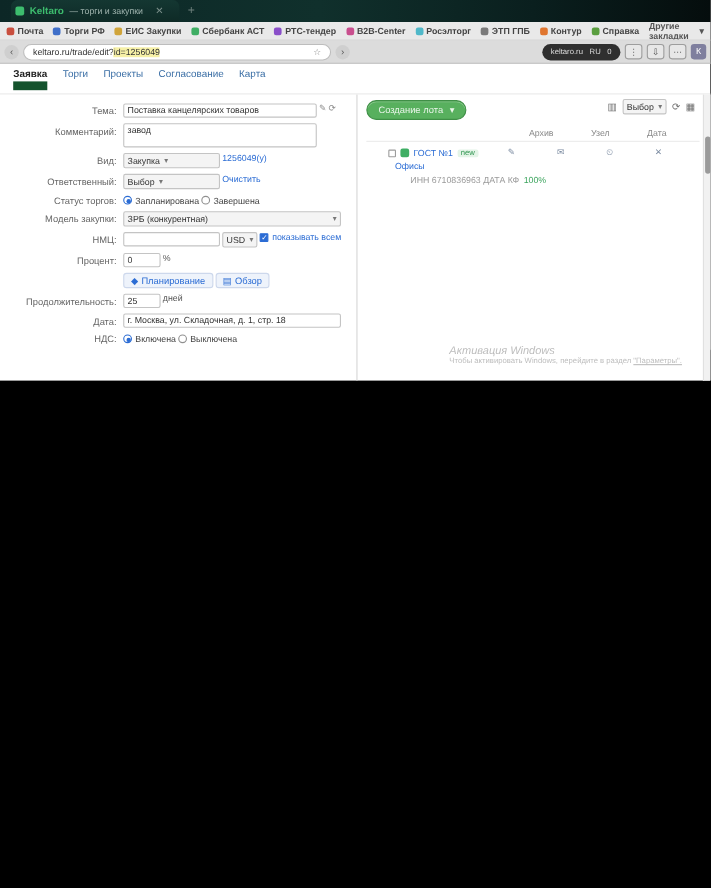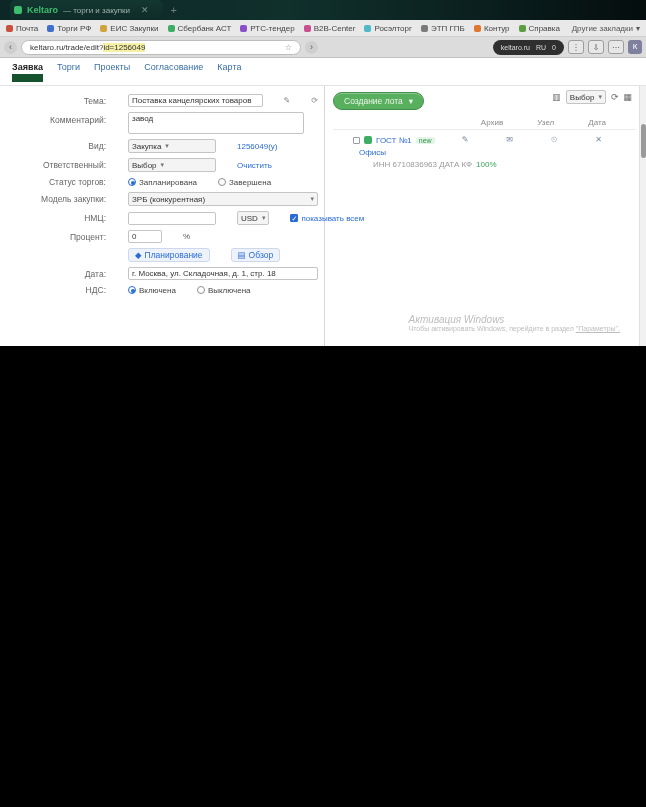--- a/index.html
+++ b/index.html
@@ -15,21 +15,21 @@
             display:flex; align-items:center; padding-left:10px; }
   .tab { display:flex; align-items:center; gap:5px; height:20px; padding:0 14px 0 4px;
          background:linear-gradient(180deg,#143732,#0e2a26); border-radius:6px 6px 0 0; max-width:240px; }
   .favicon { width:8px; height:8px; border-radius:2px; background:#3dbd6e; flex:0 0 auto; }
   .tab-logo { color:#3dbd6e; font-size:9px; font-weight:bold; white-space:nowrap; }
   .tab-rest { color:#9fb3ad; font-size:8px; white-space:nowrap; overflow:hidden; text-overflow:ellipsis; }
   .tab-close { color:#7b8f8a; font-size:9px; margin-left:6px; }
   .newtab { color:#6e807c; font-size:11px; margin-left:8px; }
 
   .bookmarksbar { height:17px; background:#e9e9e9; border-bottom:1px solid #cfcfcf;
-                  display:flex; align-items:center; padding:0 6px; gap:9px; overflow:hidden; }
+                  display:flex; align-items:center; padding:0 6px; gap:9px; overflow:hidden;font-weight:bold; }
   .bm { display:flex; align-items:center; gap:3px; font-size:8px; color:#444; white-space:nowrap; }
   .bm i { width:7px; height:7px; border-radius:2px; display:inline-block; }
   .bm-overflow { margin-left:auto; font-size:8px; color:#555; display:flex; align-items:center; gap:3px; }
 
   .toolbar { height:21px; background:#dcdcdc; display:flex; align-items:center; padding:0 4px; gap:4px;
              border-bottom:1px solid #c2c2c2; }
   .nav-btn { width:13px; height:13px; border-radius:50%; background:#cfcfcf; color:#555;
              font-size:9px; line-height:13px; text-align:center; flex:0 0 auto; }
   .omnibox { position:relative; width:280px; height:15px; background:#fff; border:1px solid #bdbdbd;
              border-radius:8px; display:flex; align-items:center; padding:0 8px; overflow:hidden; }
@@ -48,21 +48,21 @@
   .pane-left { width:325px; border-right:1px solid #d6d6d6; padding:2px 4px 0 4px; }
   .pane-right { position:relative; flex:1; padding:4px 10px 0 8px; }
 
   .page-tabs { display:flex; gap:14px; padding:4px 2px 3px 12px; border-bottom:1px solid #e3e3e3; }
   .ptab { font-size:9px; color:#3a6ea5; padding-bottom:2px; }
   .ptab.active { color:#222; font-weight:bold; border-bottom:8px solid #14532d; }
 
   .form { padding:6px 2px 0 0; }
   .frow { display:flex; align-items:center; margin-bottom:5px; }
   .flabel { width:108px; text-align:right; font-size:8.5px; color:#666; padding-right:6px; flex:0 0 auto; }
-  .fctrl { display:flex; align-items:center; gap:21px; flex:1; min-width:0;margin-left:16px; }
+  .fctrl { display:flex; align-items:flex-start; gap:2px; flex:1; min-width:0; }
   .tinput { height:13px; border:1px solid #c4c4c4; border-radius:2px; font-size:8px; color:#333;
             padding:0 3px; font-family:"Liberation Sans",sans-serif; background:#fff; }
   .w-long { width:176px; } .w-mid { width:88px; } .w-tiny { width:34px; } .w-full { width:198px; }
   .tarea { width:176px; height:22px; border:1px solid #c4c4c4; border-radius:2px; font-size:8px;
            color:#333; padding:1px 3px; resize:none; font-family:"Liberation Sans",sans-serif; }
   .sel { height:14px; border:1px solid #c4c4c4; border-radius:2px; background:#f4f4f4; font-size:8px;
          color:#333; display:inline-flex; align-items:center; padding:0 3px; gap:4px; }
   .sel .car { color:#777; font-size:7px; }
   .link { font-size:8px; color:#2b6cd4; text-decoration:none; white-space:nowrap; }
   .mini-ico { font-size:8px; color:#8a8a8a; }
@@ -288,20 +288,27 @@
                   <span>◆</span>
                   <span>Планирование</span>
                 </span>
               <span class="btn-link">
                   <span>▤</span>
                   <span>Обзор</span>
                 </span>
             </span>
           </div>
 
+          <div class="frow">
+            <span class="flabel">Продолжительность:</span>
+            <span class="fctrl">
+              <input class="tinput w-tiny" value="25" style="">
+              <span style="font-size:8px;color:#555;">дней</span>
+            </span>
+          </div>
 
           <div class="frow">
             <span class="flabel">Дата:</span>
             <span class="fctrl">
               <input class="tinput w-full" value="г. Москва, ул. Складочная, д. 1, стр. 18" style="">
             </span>
           </div>
 
           <div class="frow">
             <span class="flabel">НДС:</span>

